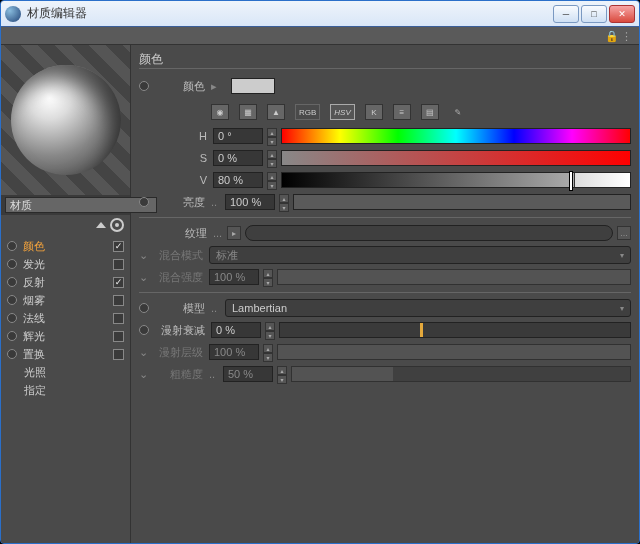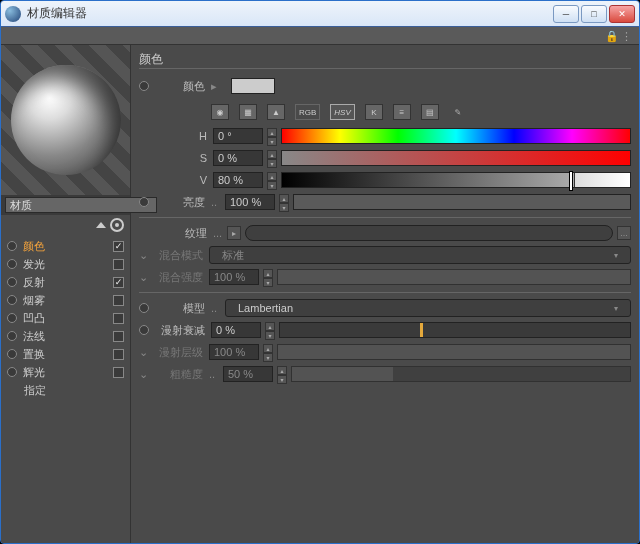--- a/index.html
+++ b/index.html
@@ -51,21 +51,21 @@
 .slider.split .fill { background:#5a5a5a; }
 .slider.split .rest { background:#3a3a3a; flex:1; }
 .hue { flex:1; height:16px; background:linear-gradient(to right,red,yellow,lime,cyan,blue,magenta,red); border:1px solid #222; }
 .sat { flex:1; height:16px; background:linear-gradient(to right,#888,#f00); border:1px solid #222; }
 .val { flex:1; height:16px; background:linear-gradient(to right,#000,#ccc); border:1px solid #222; position:relative; }
 .val .handle { position:absolute; right:58px; top:-1px; width:2px; height:18px; background:#fff; box-shadow:0 0 0 1px #000; }
 .val .white { position:absolute; right:0; top:0; width:56px; height:100%; background:linear-gradient(to right,#ddd,#fff); border-left:1px solid #333; }
 .divline { height:1px; background:#666; margin:4px 0; }
 .texbtn { width:14px; height:14px; background:#555; border:1px solid #333; display:flex; align-items:center; justify-content:center; color:#aaa; font-size:8px; }
 .texfield { flex:1; height:16px; background:#3f3f3f; border:1px solid #222; border-radius:8px; }
-.dropdown { flex:1; height:18px; background:#3f3f3f; border:1px solid #222; display:flex; align-items:center; padding:0 12px; color:#ccc; border-radius:3px; }
+.dropdown { flex:1; height:18px; background:#3f3f3f; border:1px solid #222; display:flex; align-items:center; padding:0 6px; color:#ccc; border-radius:3px; }
 .dropdown .dd { margin-left:auto; } .dd { color:#888; font-size:8px; }
 .expand { width:10px; color:#888; }
 .yellowslider { flex:1; height:16px; background:#3a3a3a; border:1px solid #222; position:relative; }
 .yellowslider .mark { position:absolute; left:40%; top:0; width:3px; height:100%; background:#e5a93c; }
 </style>
 </head>
 <body>
 
 <div class="window">
   <div class="titlebar">
@@ -109,37 +109,36 @@
             <span class="lbl">反射</span>
             <span class="chk">✓</span>
           </div>
           <div class="chrow">
             <span class="rad"></span>
             <span class="lbl">烟雾</span>
             <span class="chk"></span>
           </div>
           <div class="chrow">
             <span class="rad"></span>
-            <span class="lbl">凹凸</span>
-            <span class="chk"></span>
-          </div>
-          <div class="chrow">
-            <span class="rad"></span>
             <span class="lbl">法线</span>
             <span class="chk"></span>
           </div>
           <div class="chrow">
             <span class="rad"></span>
+            <span class="lbl">辉光</span>
+            <span class="chk"></span>
+          </div>
+          <div class="chrow">
+            <span class="rad"></span>
             <span class="lbl">置换</span>
             <span class="chk"></span>
           </div>
           <div class="chrow">
-            <span class="rad"></span>
-            <span class="lbl">辉光</span>
-            <span class="chk"></span>
+            <span class="holder"></span>
+            <span class="lbl">光照</span>
           </div>
           <div class="chrow">
             <span class="holder"></span>
             <span class="lbl">指定</span>
           </div>
         </div>
     </div>
 
     <div class="main">
       <div class="hdr">颜色</div>

